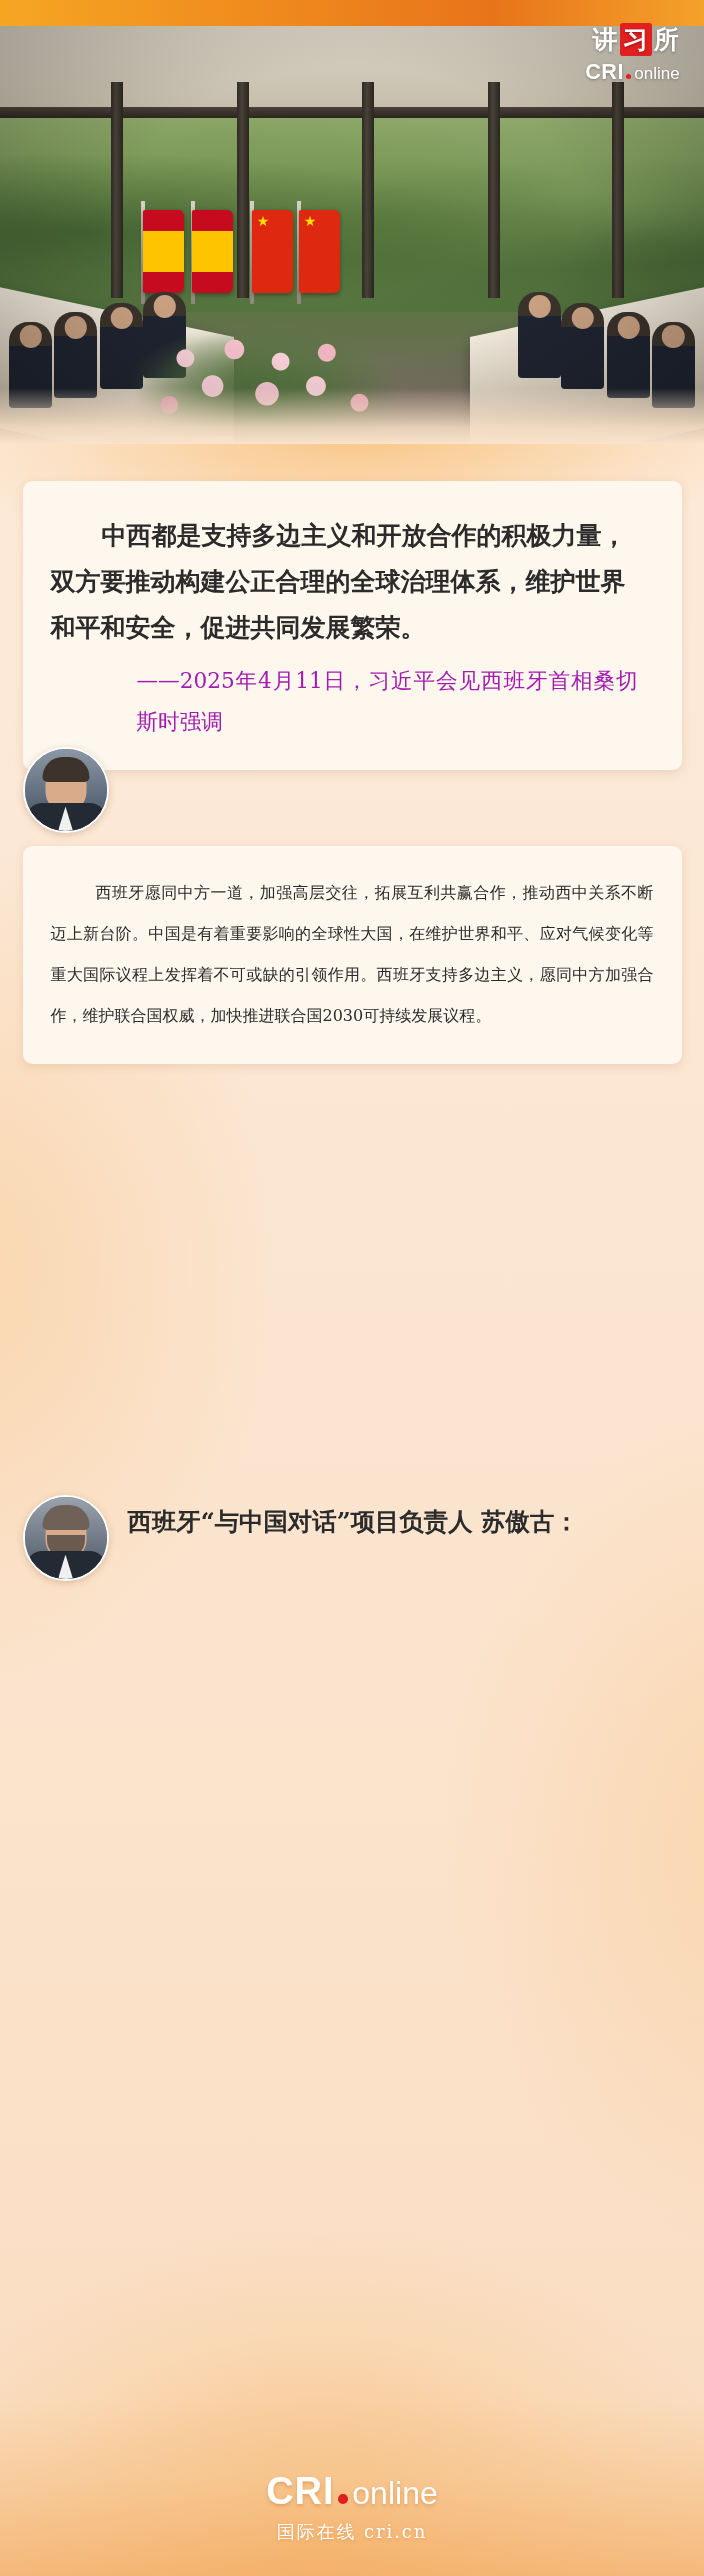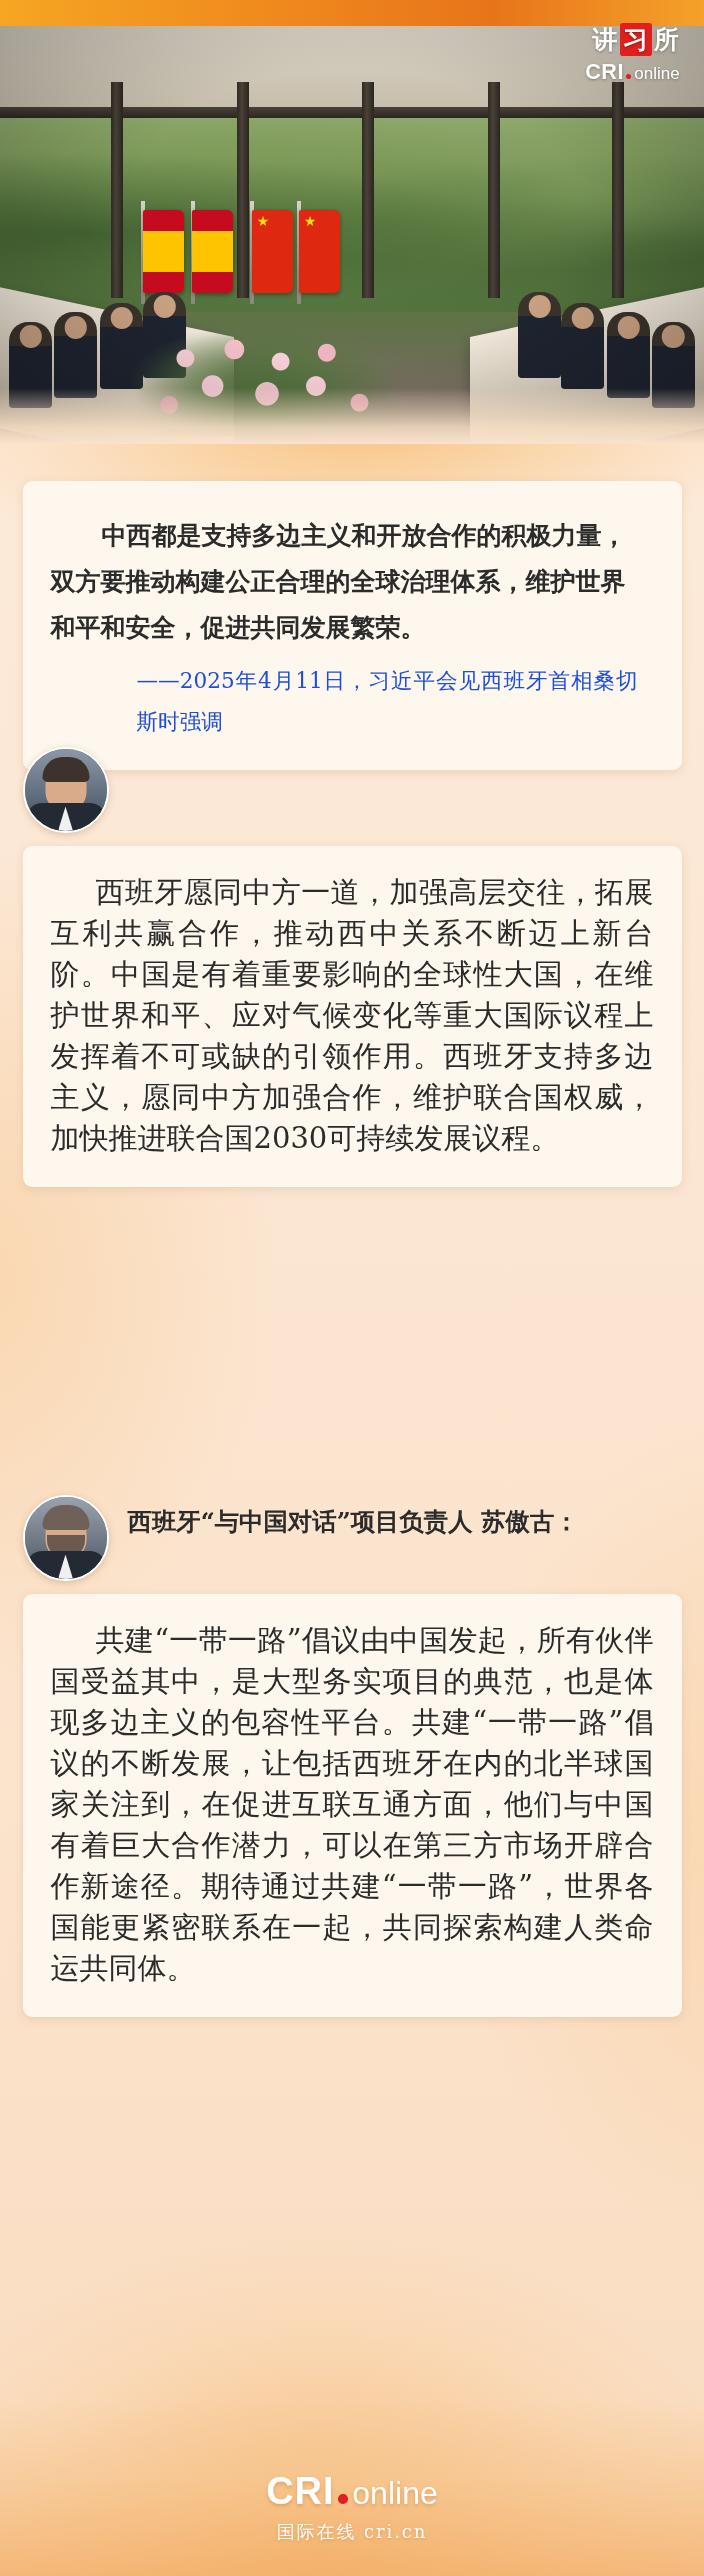--- a/index.html
+++ b/index.html
@@ -266,21 +266,21 @@
     font-size: 25px;
     line-height: 46px;
     color: #2b2b2b;
     text-indent: 51px;
     margin: 0;
   }
   .quote-source {
     font-family: "DejaVu Serif", serif;
     font-size: 21.6px;
     line-height: 41px;
-    color: #1d4ed8;
+    color: #a21caf;
     margin: 9.4px 0 0 0;
     padding-left: 86px;
     text-align: justify;
   }
 
   
   .speaker-block { position: absolute; left: 22.5px; width: 659px; }
   .speaker-head {
     position: relative;
     height: 86px;
@@ -360,21 +360,21 @@
   .speaker-card {
     margin-top: 13px;
     background: #fdf7ed;
     border-radius: 9.4px;
     box-shadow: 0 2.8px 9.4px rgba(190,140,90,0.22);
     padding: 26px 28px 28px 28px;
     box-sizing: border-box;
   }
   .speaker-text {
     font-family: "DejaVu Serif", serif;
-    font-size: 29px;
+    font-size: 16px;
     line-height: 41px;
     color: #2b2b2b;
     margin: 0;
     text-indent: 45px;
     text-align: justify;
   }
 
   
   .footer {
     position: absolute;
@@ -507,23 +507,20 @@
       <div class="avatar avatar-2">
         <div class="bg"></div>
         <div class="face"></div>
         <div class="beard"></div>
         <div class="hair"></div>
         <div class="body"></div>
         <div class="collar"></div>
       </div>
       <div class="speaker-name">西班牙“与中国对话”项目负责人 苏傲古：</div>
     </div>
-    <div class="speaker-card">
-      <p class="speaker-text">共建“一带一路”倡议由中国发起，所有伙伴国受益其中，是大型务实项目的典范，也是体现多边主义的包容性平台。共建“一带一路”倡议的不断发展，让包括西班牙在内的北半球国家关注到，在促进互联互通方面，他们与中国有着巨大合作潜力，可以在第三方市场开辟合作新途径。期待通过共建“一带一路”，世界各国能更紧密联系在一起，共同探索构建人类命运共同体。</p>
-    </div>
   </div>
 
   <div class="footer">
     <div class="footer-bg"></div>
     <div class="footer-inner">
       <div class="footer-cri">
         <span class="cri">CRI</span>
         <span class="dot"></span>
         <span class="online">online</span>
       </div>

